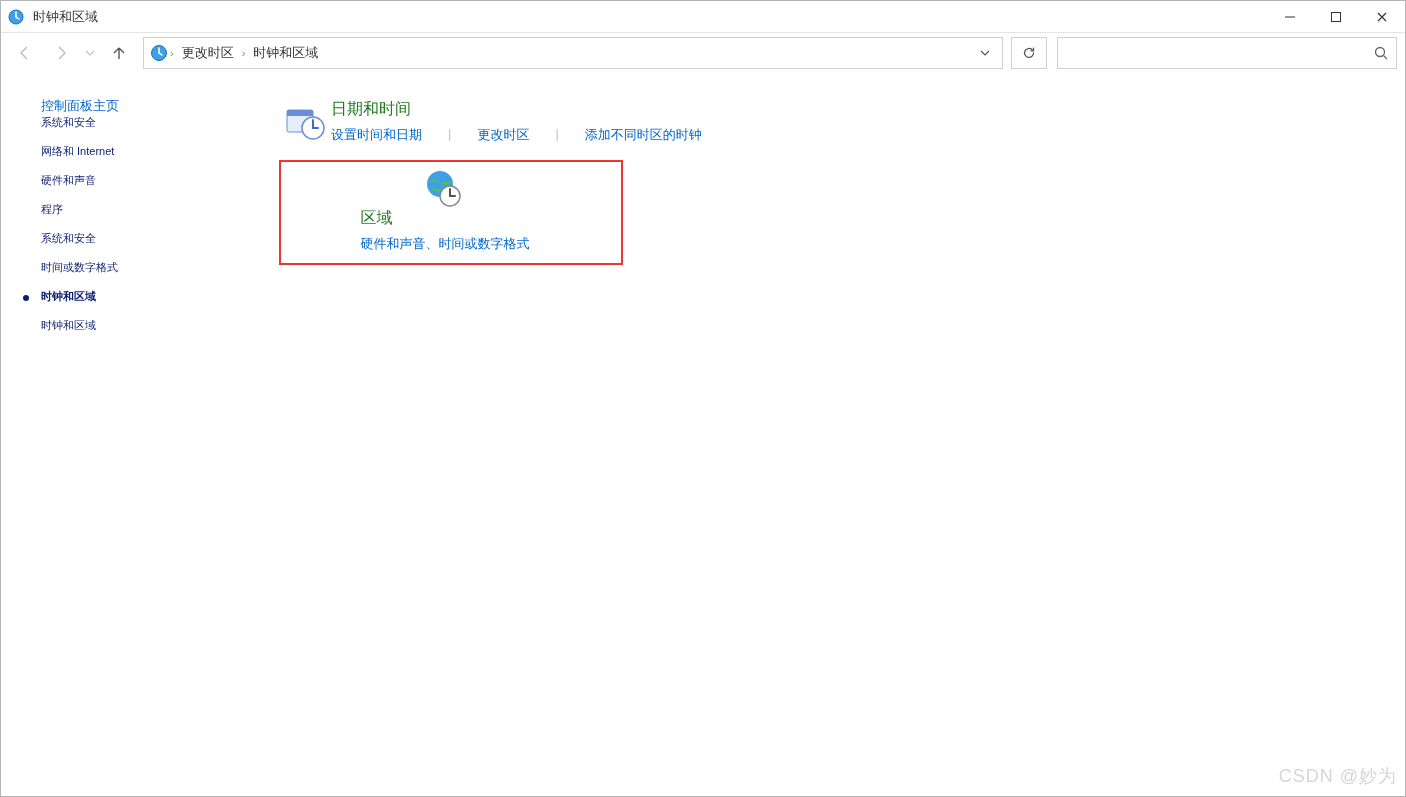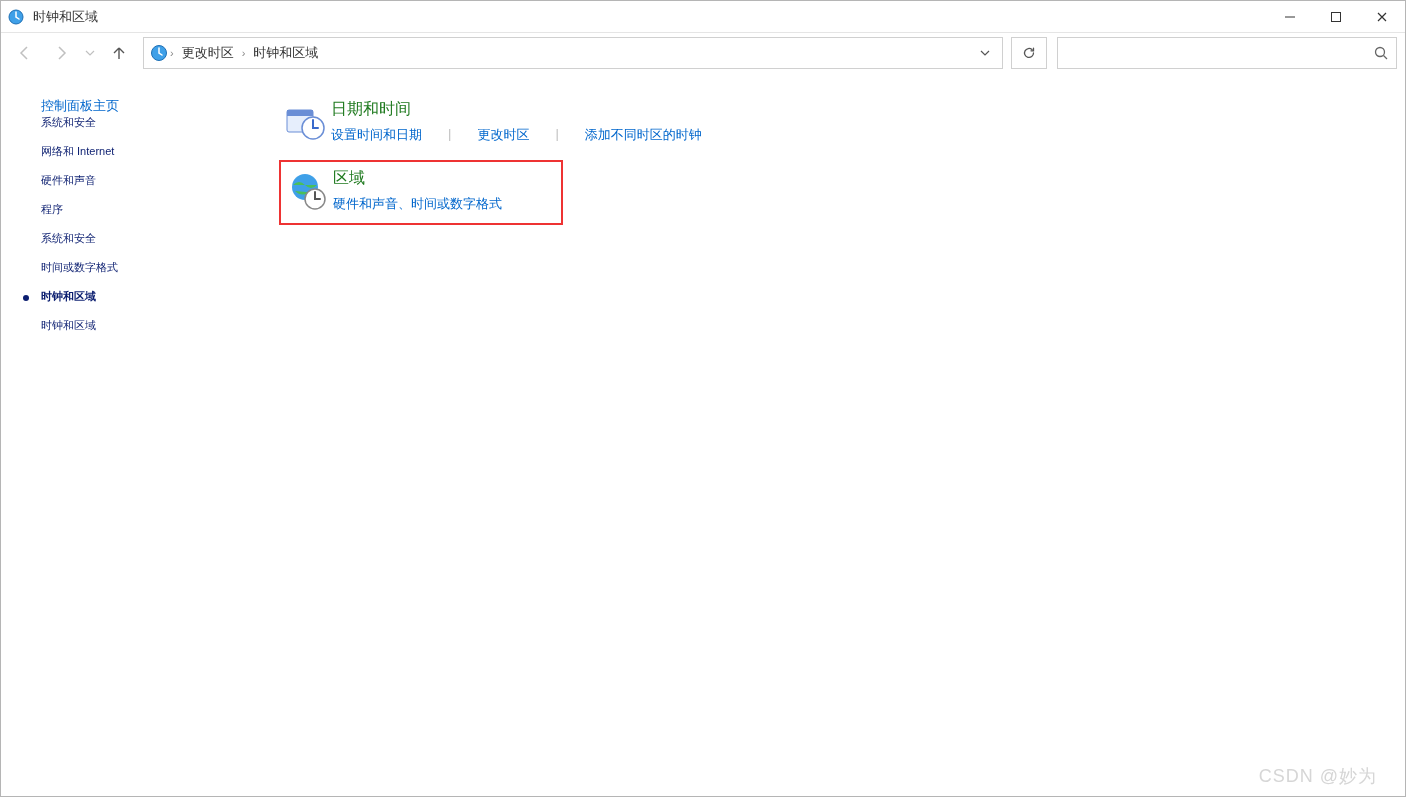--- a/index.html
+++ b/index.html
@@ -73,29 +73,29 @@
   .cp-home { color:#0066cc; font-size:13px; }
   .sidelink { font-size:11px; color:#0b1e70; margin-bottom:14px; cursor:pointer; }
   .sidelink.underline { }
   .sidelink.active { color:#0b1e70; font-weight:bold; position:relative; }
   .sidelink.active::before {
     content:""; position:absolute; left:-18px; top:6px;
     width:6px; height:6px; background:#0b1e70; border-radius:50%;
   }
   .main { flex:1; padding: 20px 0 0 18px; position:relative; }
   .category { display:flex; align-items:center; padding:6px 18px 10px 6px; margin-bottom:6px;}
-  .category.highlighted { border:2px solid #e33; width:284px; }
+  .category.highlighted { border:2px solid #e33; width:344px;flex-direction:column; }
   .cat-icon { width:40px; height:40px; flex:0 0 40px; margin-right:6px; display:flex; align-items:center; justify-content:center;}
   .cat-body { }
   .cat-title { color:#1f7a1f; font-size:16px; margin-bottom:6px; cursor:pointer;}
   .cat-links { display:flex; flex-wrap:wrap; gap:16px; }
   .cat-link { color:#0066cc; font-size:13px; cursor:pointer; white-space:nowrap;}
   .link-sep { color:#c0c0c0; margin:0 10px; }
   .watermark {
-    position:absolute; right:28px; bottom:8px;
+    position:absolute; right:8px; bottom:8px;
     color:#d6d6d6; font-size:18px; letter-spacing:1px;
     pointer-events:none;
   }
   svg { display:block; }
 </style>
 </head>
 <body>
 
 <div class="titlebar">
   <span class="icon">

